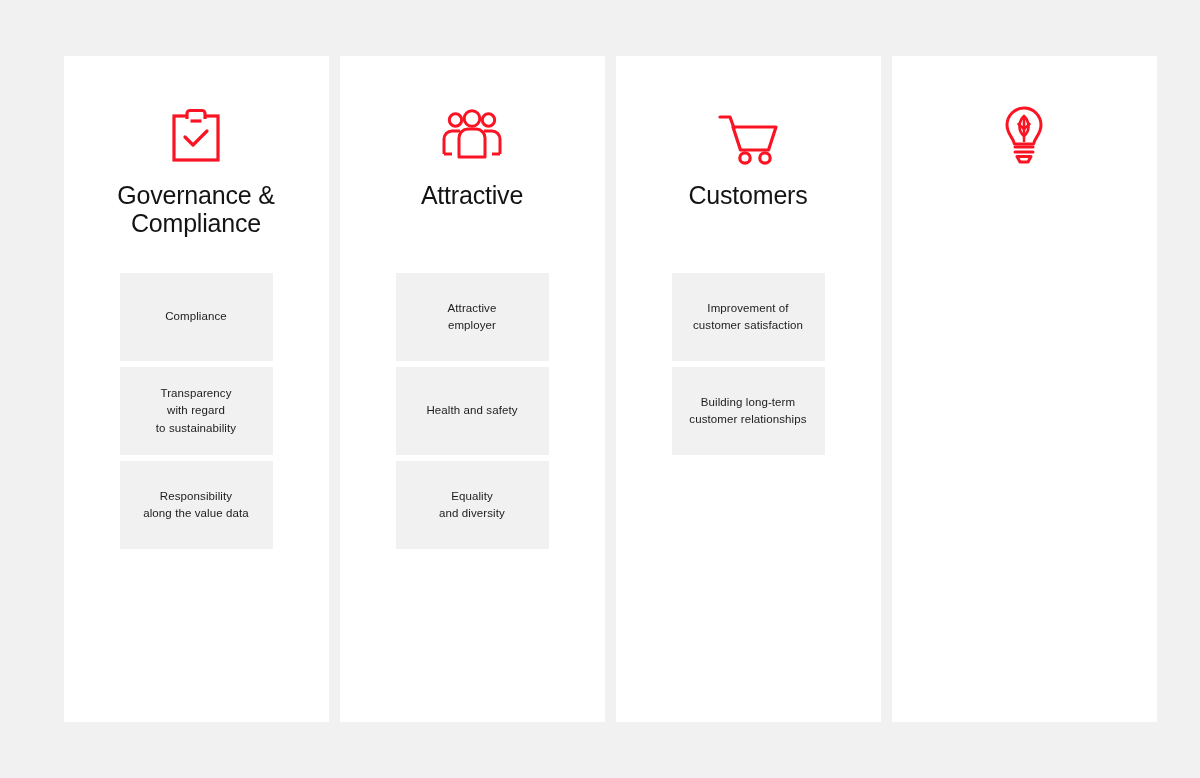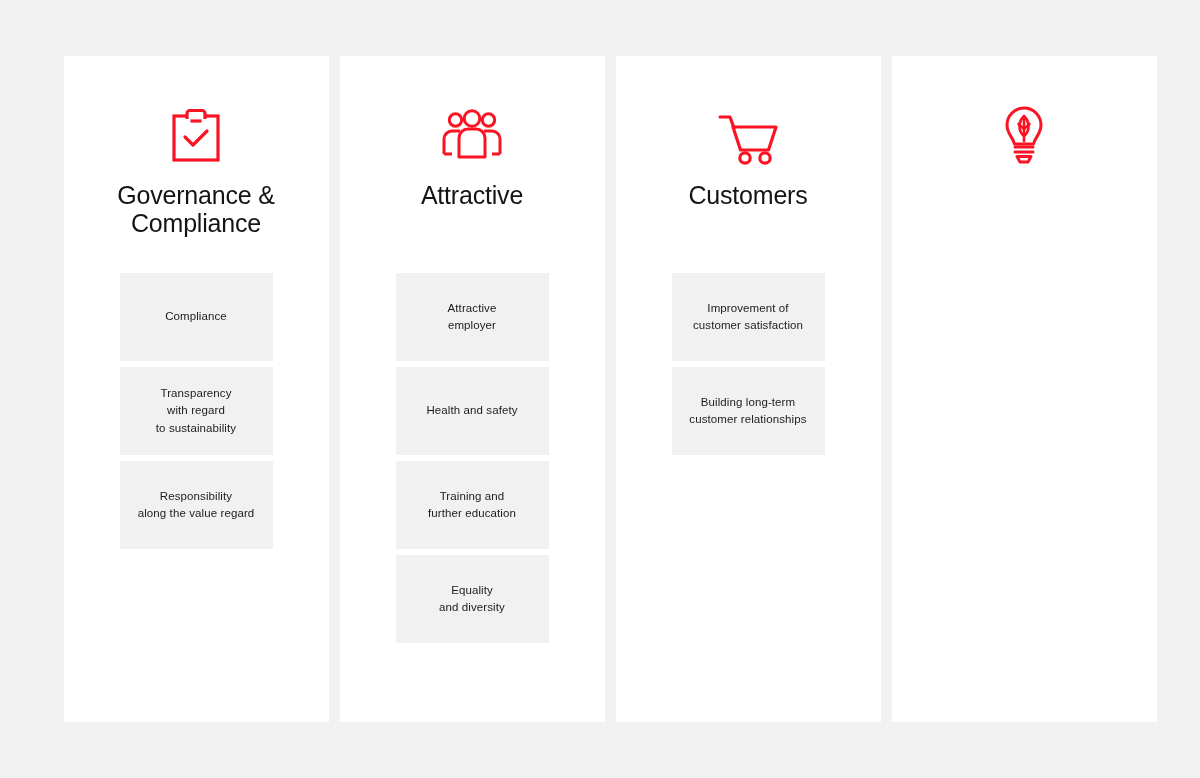--- a/index.html
+++ b/index.html
@@ -111,21 +111,21 @@
         <div class="topic">
           <span class="topic-label">Compliance</span>
         </div>
         <div class="topic">
           <span class="topic-label">Transparency
 with regard
 to sustainability</span>
         </div>
         <div class="topic">
           <span class="topic-label">Responsibility
-along the value regard</span>
+along the value data</span>
         </div>
       </div>
     </div>
 
     <div class="card">
       <div class="card-icon">
         <svg width="62" height="60" viewBox="0 0 62 60" fill="none">
           <circle cx="14.5" cy="14" r="6.2" stroke="#fa1423" stroke-width="3"></circle>
           <circle cx="47.5" cy="14" r="6.2" stroke="#fa1423" stroke-width="3"></circle>
           <path d="M3 48 V33 A8 8 0 0 1 11 25 H19" stroke="#fa1423" stroke-width="3" stroke-linejoin="round" fill="none"></path>
@@ -137,24 +137,20 @@
         </svg>
       </div>
       <div class="card-title">Attractive</div>
       <div class="topics">
         <div class="topic">
           <span class="topic-label">Attractive
 employer</span>
         </div>
         <div class="topic">
           <span class="topic-label">Health and safety</span>
-        </div>
-        <div class="topic">
-          <span class="topic-label">Training and
-further education</span>
         </div>
         <div class="topic">
           <span class="topic-label">Equality
 and diversity</span>
         </div>
       </div>
     </div>
 
     <div class="card">
       <div class="card-icon">

